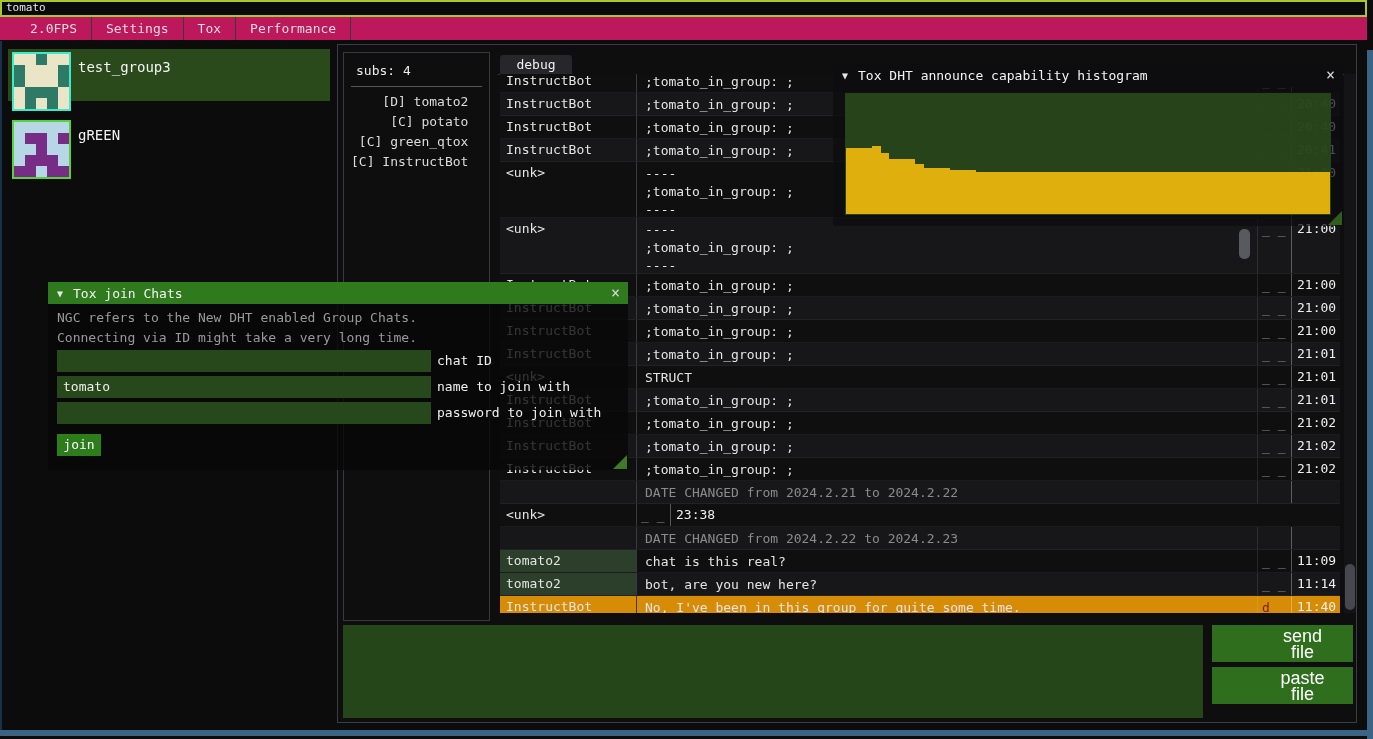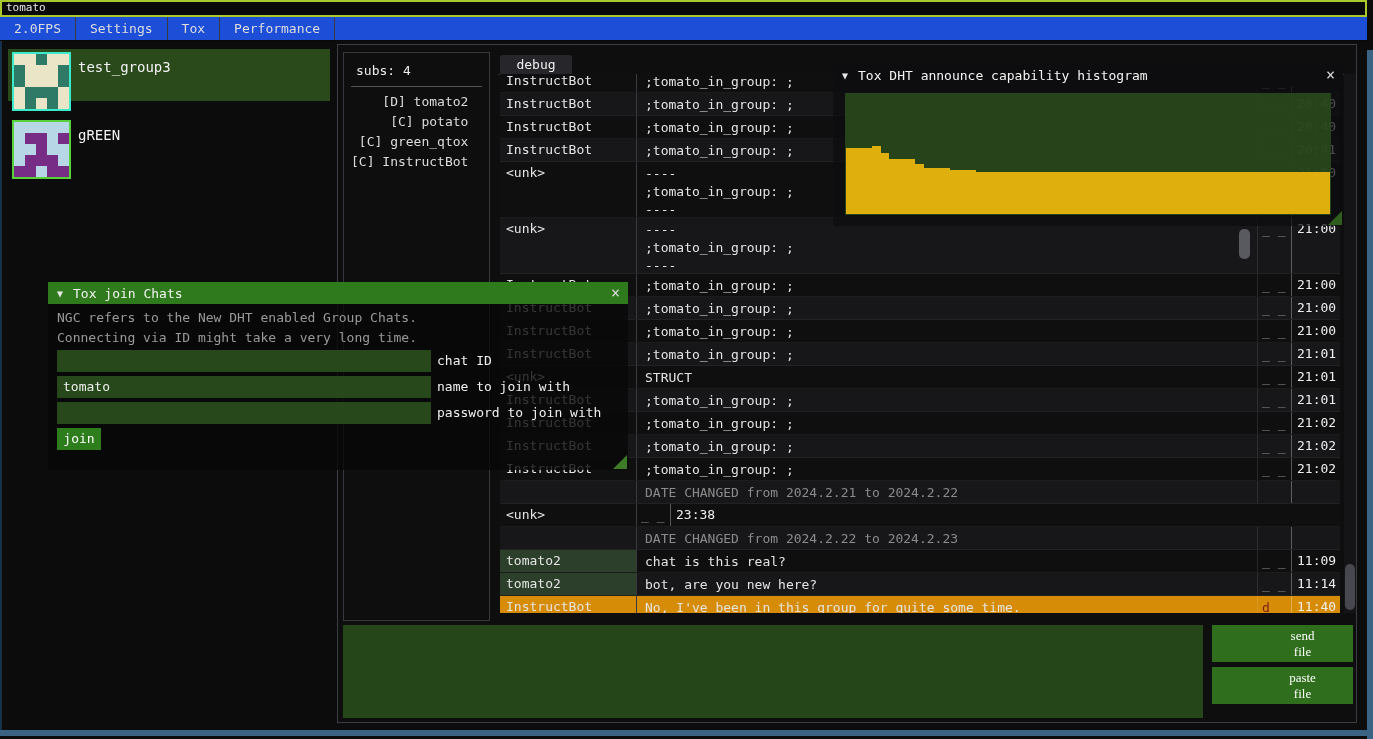--- a/index.html
+++ b/index.html
@@ -4,22 +4,22 @@
 <style>
   * { box-sizing: border-box; margin: 0; padding: 0; }
   html,body { width:1373px; height:739px; background:#0c0c0d; overflow:hidden;
     font-family:"DejaVu Sans Mono", monospace; font-size:13px; color:#e4e4e4; }
   #screen { position:relative; width:1373px; height:739px; background:#0c0c0d; }
   .abs { position:absolute; }
 
   
   .titlebar { left:0; top:0; width:1367px; height:17px; background:#0a0a0a;
     border:2px solid #a9c82d; font-size:11px; line-height:12px; padding-left:4px; color:#e8e8e8; }
-  .menubar { left:0; top:17px; width:1367px; height:24px; background:#1d4ed8;
-    display:flex; align-items:stretch; border-bottom:1px solid #09090a; }
+  .menubar { left:0; top:17px; width:1367px; height:24px; background:#be185d;
+    display:flex; align-items:stretch; border-bottom:1px solid #09090a;padding-left:16px; }
   .menu-item { padding:4px 14px 0 14px; border-right:1px solid #3a3a3e; color:#dedede; }
   .strip-right { left:1367px; top:50px; width:6px; height:689px; background:#3b6384; }
   .strip-bottom { left:0; top:730px; width:1373px; height:6px; background:#3b6384; }
   .strip-left { left:0; top:41px; width:2px; height:689px; background:#16314a; }
 
   
   .contact { left:8px; width:322px; height:52px; }
   .contact.selected { background:#2a4a1c; }
   .avatar { position:absolute; left:4px; top:3px; width:59px; height:59px;
     border:2px solid #888; display:grid; grid-template-columns:repeat(5,1fr); grid-template-rows:repeat(5,1fr); }
@@ -54,36 +54,36 @@
   .msg-scrollbar { position:absolute; right:90px; top:11px; width:11px; height:30px;
     background:#595960; border-radius:5px; }
 
   .chat-scrollbar { left:1344px; top:74px; width:12px; height:539px; background:#141417; }
   .chat-scrollbar .handle { position:absolute; bottom:3px; left:1px; width:10px; height:46px;
     background:#47474f; border-radius:5px; }
 
   .composer { left:343px; top:625px; width:860px; height:93px; background:#254618;
     border:none; outline:none; resize:none; color:#e8e8e8; font-family:"DejaVu Sans Mono",monospace; font-size:13px; padding:4px 6px; }
   .file-btn { width:141px; height:37px; background:#2e6e1c; border:none; color:#fff;
-    font-family:Liberation Serif, serif; font-size:13px; white-space:pre-line; line-height:16px; text-align:center;padding-left:40px; }
+    font-family:Liberation Sans, sans-serif; font-size:18px; white-space:pre-line; line-height:16px; text-align:center;padding-left:40px; }
 
   
   .fwin-title { position:absolute; left:0; top:0; right:0; height:22px; display:flex; align-items:center; color:#f4f4f4; }
   .fwin-close { margin-left:auto; margin-right:8px; color:#d6d6d6; font-size:15px; line-height:15px; }
   .collapse-icon { font-size:10px; margin:0 10px 0 9px; color:#e8e8e8; }
 
   .join-dialog { left:48px; top:282px; width:580px; height:188px; }
   .join-dialog .fwin-title { background:#2f7a1d; }
   .join-body { position:absolute; left:0; top:22px; right:0; bottom:0; background:rgba(8,8,8,0.80); }
   .join-info { position:absolute; left:9px; color:#9a9a9a; white-space:pre; }
   .join-field { position:absolute; left:9px; width:374px; height:22px; background:#26481a;
     border:none; color:#efefef; line-height:22px; padding-left:6px; white-space:pre; }
   .join-label { position:absolute; left:389px; color:#f0f0f0; white-space:pre; }
   .join-btn { position:absolute; left:9px; width:44px; height:22px; background:#2e7d1c;
-    border:none; color:#fff; font-family:"DejaVu Sans Mono",monospace; font-size:13px; line-height:20px; text-align:center; }
+    border:none; color:#fff; font-family:"DejaVu Sans Mono",monospace; font-size:13px; line-height:20px; text-align:center;margin-top:6px; }
   .grip { position:absolute; right:1px; bottom:1px; width:0; height:0;
     border-left:14px solid transparent; border-bottom:14px solid #3f7a27; }
 
   .hist-window { left:833px; top:63px; width:510px; height:163px; }
   .hist-window .fwin-title { background:#0d0d0f; height:24px; }
   .hist-body { position:absolute; left:0; top:24px; right:0; bottom:0; background:rgba(13,13,15,0.72); }
   .plot { position:absolute; left:12px; top:6px; width:486px; height:122px; background:rgba(42,73,28,0.90); }
   .bins { position:absolute; inset:1px; display:flex; align-items:flex-end; }
   .bin { flex:1; background:#dfb00d; }
 </style>

